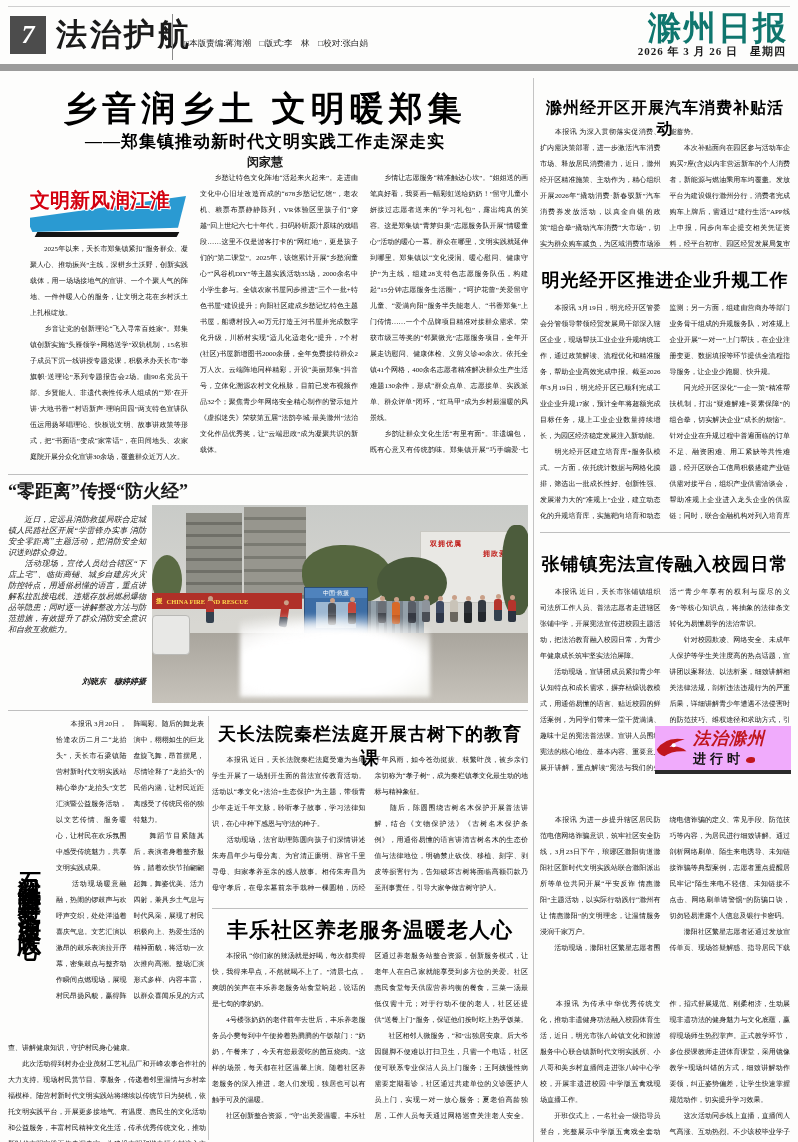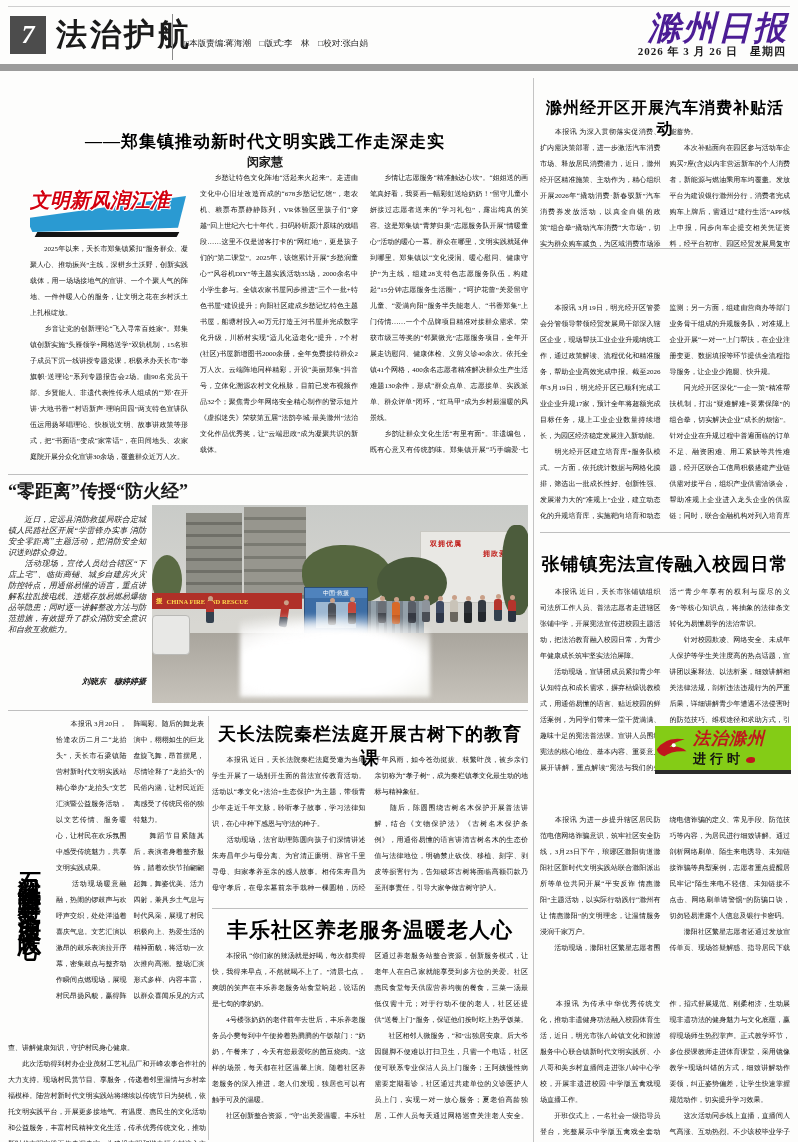--- a/index.html
+++ b/index.html
@@ -7,40 +7,40 @@
         font-family:"Liberation Serif","DejaVu Serif",serif;color:#1a1a1a;}
   .rule-h{position:absolute;background:#bfbfbf;height:1px;}
   .rule-v{position:absolute;background:#c4c4c4;width:1px;}
   
   .topline{position:absolute;left:8px;right:8px;top:6px;height:1px;background:#cfcfcf;}
   .pagenum{position:absolute;left:10px;top:16px;width:36px;height:38px;background:#4c4c4c;color:#fff;
            display:flex;align-items:center;justify-content:center;font-size:26px;font-style:italic;font-weight:bold;}
   .section{position:absolute;left:56px;top:14px;font-size:31px;font-weight:900;letter-spacing:3px;font-family:"Liberation Serif",serif;}
   .hdr-div{position:absolute;left:172px;top:14px;width:1px;height:46px;background:#8a8a8a;}
   .editors{position:absolute;left:184px;top:38px;font-size:8.5px;color:#222;font-family:"Liberation Sans",sans-serif;}
-  .masthead{position:absolute;right:10px;top:6px;font-size:33px;font-weight:900;font-style:italic;color:#4c1d95;
+  .masthead{position:absolute;right:10px;top:6px;font-size:33px;font-weight:900;color:#0f766e;
             letter-spacing:2px;font-family:"Liberation Serif",serif;white-space:nowrap;}
   .dateline{position:absolute;right:12px;top:44px;font-size:11px;font-weight:bold;letter-spacing:1px;}
   .hdr-bar{position:absolute;left:0;right:0;top:64px;height:7px;background:#9b9b9b;}
   
   .body-txt{font-size:7px;line-height:16px;text-align:justify;white-space:pre-line;color:#111;
             font-family:"Liberation Serif",serif;}
   .cols2{column-count:2;column-gap:9px;column-fill:auto;overflow:hidden;}
   .cols3{column-count:3;column-gap:12px;column-fill:auto;overflow:hidden;}
   .art-head{font-weight:900;text-align:center;letter-spacing:1px;font-family:"Liberation Serif",serif;color:#000;}
   
   .lead-h1{position:absolute;left:30px;top:86px;width:470px;text-align:center;font-size:34px;font-weight:900;letter-spacing:5px;}
   .lead-h2{position:absolute;left:30px;top:130px;width:470px;text-align:center;font-size:17px;font-weight:900;letter-spacing:1px;}
   .lead-author{position:absolute;left:30px;top:154px;width:470px;text-align:center;font-size:12px;font-weight:bold;}
   .lead-body{position:absolute;left:30px;top:170px;width:498px;height:300px;}
   .label{width:150px;height:46px;position:relative;margin:2px 0 7px;}
   .label .swoosh{position:absolute;left:-4px;right:-6px;top:8px;bottom:2px;background:#2a9ad2;
                  clip-path:polygon(0 62%,100% 0,95% 88%,4% 100%);}
   .label .bar{position:absolute;left:6px;bottom:-3px;width:142px;height:5px;background:#141414;transform:skewX(-28deg);}
-  .label .txt{position:absolute;left:0;top:4px;font-size:20px;font-weight:900;font-style:italic;color:#d3000f;white-space:nowrap;
+  .label .txt{position:absolute;left:0;top:4px;font-size:20px;font-weight:900;color:#d3000f;white-space:nowrap;
               text-shadow:1px 0 #fff,-1px 0 #fff,0 1px #fff,0 -1px #fff,1px 1px #fff,-1px -1px #fff;}
   
   .fire-h{position:absolute;left:8px;top:479px;width:215px;font-size:18px;font-weight:900;letter-spacing:0;}
   .fire-cap{position:absolute;left:8px;top:514px;width:138px;height:172px;font-size:8px;line-height:11px;
             font-style:italic;text-align:justify;white-space:pre-line;}
   .fire-credit{position:absolute;left:8px;top:676px;width:138px;text-align:right;font-size:8px;font-weight:bold;font-style:italic;}
   .photo{position:absolute;left:152px;top:505px;width:376px;height:198px;overflow:hidden;background:linear-gradient(#c9cbc8,#d8d7d2 60%);}
   .ph{position:absolute;}
   .person{position:absolute;width:8px;height:22px;border-radius:3px 3px 2px 2px;}
   .person::before{content:"";position:absolute;top:-5px;left:1.5px;width:5px;height:5px;border-radius:50%;background:#c9a088;}
@@ -62,21 +62,21 @@
   .auto-b{top:114px;height:128px;}
   .mg-h{top:258px;font-size:18px;}
   .mg-b{top:290px;height:234px;}
   .zp-h{top:542px;font-size:18px;}
   .zp-b{top:574px;height:192px;}
   .cy-h{top:774px;font-size:17px;}
   .cy-b{top:802px;height:144px;}
   .zbl-h{top:962px;font-size:14px;}
   .zbl-b{top:986px;height:152px;}
   
-  .juslogo{position:absolute;left:655px;top:726px;width:136px;height:42px;background:#84cc16;display:flex;align-items:center;gap:4px;
+  .juslogo{position:absolute;left:655px;top:726px;width:136px;height:42px;background:#f0abfc;display:flex;align-items:center;gap:4px;
            border-bottom:4px solid #2b2b2b;padding-bottom:2px;}
   .jl-txt1{font-size:17px;font-weight:900;font-style:italic;color:#c0161d;letter-spacing:1px;white-space:nowrap;}
   .jl-txt2{font-size:13px;font-weight:900;color:#111;letter-spacing:4px;white-space:nowrap;}
   .jl-dove{display:inline-block;width:9px;height:6px;background:#c0161d;border-radius:60% 40% 50% 50%;margin-left:2px;}
 </style>
 </head>
 <body>
 
 <div class="page">
 
@@ -90,20 +90,21 @@
   <div class="hdr-bar"></div>
 
   <div class="rule-v" style="left:533px;top:78px;height:1064px;"></div>
   <div class="rule-h" style="left:8px;top:474px;width:520px;"></div>
   <div class="rule-h" style="left:8px;top:710px;width:520px;"></div>
   <div class="rule-v" style="left:208px;top:716px;height:424px;"></div>
   <div class="rule-h" style="left:212px;top:908px;width:316px;"></div>
   <div class="rule-h" style="left:540px;top:248px;width:250px;"></div>
   <div class="rule-h" style="left:540px;top:532px;width:250px;"></div>
 
+  <div class="lead-h1 art-head">乡音润乡土 文明暖郑集</div>
   <div class="lead-h2 art-head">——郑集镇推动新时代文明实践工作走深走实</div>
   <div class="lead-author">闵家慧</div>
   <div class="lead-body cols3 body-txt">
     <div class="label">
       <div class="swoosh"></div>
       <div class="bar"></div>
       <div class="txt">文明新风润江淮</div>
     </div><span>　　2025年以来，天长市郑集镇紧扣“服务群众、凝聚人心、推动振兴”主线，深耕乡土沃野，创新实践载体，用一场场接地气的宣讲、一个个聚人气的阵地、一件件暖人心的服务，让文明之花在乡村沃土上扎根绽放。
 　　乡音让党的创新理论“飞入寻常百姓家”。郑集镇创新实施“头雁领学+网格送学”双轨机制，15名班子成员下沉一线讲授专题党课，积极承办天长市“举旗帜·送理论”系列专题报告会2场。由90名党员干部、乡贤能人、非遗代表性传承人组成的“‘郑’在开讲·大地书香”“村语新声·理响田园”两支特色宣讲队伍运用扬琴唱理论、快板说文明、故事讲政策等形式，把“书面语”变成“家常话”，在田间地头、农家庭院开展分众化宣讲30余场，覆盖群众近万人次。
 　　乡愁让特色文化阵地“活起来火起来”。走进由文化中心旧址改造而成的“678乡愁记忆馆”，老农机、粮票布票静静陈列，VR体验区里孩子们“穿越”回上世纪六七十年代，扫码聆听原汁原味的戏唱段……这里不仅是游客打卡的“网红地”，更是孩子们的“第二课堂”。2025年，该馆累计开展“乡愁润童心”“风谷机DIY”等主题实践活动35场，2000余名中小学生参与。全镇农家书屋同步推进“三个一批+特色书屋”建设提升；向阳社区建成乡愁记忆特色主题书屋，船塘村投入40万元打造王河书屋并完成数字化升级，川桥村实现“适儿化适老化”提升，7个村(社区)书屋新增图书2000余册，全年免费接待群众2万人次。云端阵地同样精彩，开设“美丽郑集”抖音号，立体化溯源农村文化根脉，目前已发布视频作品32个；聚焦青少年网络安全精心制作的警示短片《虚拟迷失》荣获第五届“法韵亭城·最美滁州”法治文化作品优秀奖，让“云端思政”成为凝聚共识的新载体。
@@ -199,20 +200,21 @@
 　　社区有力规划打造，“让”出银龄活动场。早在装修规划时，社区党委就特地把活动空间让了出来，将更大空间改造为活动室、阅览角，让这里成为“十五分钟养老服务圈”的一部分。社区不定期安排慢性病义诊，老人们遛个弯就能到，不出小区便可咨询健康问题、参加老年大学的兴趣小班，真正实现了“养老不离家，服务在身边”。
 　　“滁州有让，丰和乐治的愿景，就是既尊重老年人原地养老的情感需求，又通过细微的专业化服务弥补家庭照料的不足。”丰乐社区党委负责人站在养老服务站门口说道。
 　　居民的这个“家”，既缓解了现代子女的照料压力，又排解了老人的孤独无助，重塑了“远亲不如近邻”的社区温情。当老龄化成为社会常态，丰乐社区这种接地气、暖人心的养老模式，正为我们勾勒出“老有所养、老有所乐”的生动图景。(刘曾芳)</div>
 
   <div class="r auto-h art-head">滁州经开区开展汽车消费补贴活动</div>
   <div class="r auto-b cols2 body-txt">　　本报讯 为深入贯彻落实促消费、扩内需决策部署，进一步激活汽车消费市场、释放居民消费潜力，近日，滁州经开区精准施策、主动作为，精心组织开展2026年“撬动消费·新春驭新”汽车消费券发放活动，以真金白银的政策“组合拳”撬动汽车消费“大市场”，切实为群众购车减负，为区域消费市场添能蓄势。
 　　本次补贴面向在园区参与活动车企购买7座(含)以内非营运新车的个人消费者，新能源与燃油乘用车均覆盖。发放平台为建设银行滁州分行，消费者完成购车上牌后，需通过“建行生活”APP线上申报，同步向车企提交相关凭证资料，经平台初审、园区经贸发展局复审后，补贴款直接拨付至个人银行账户。
 　　活动明确多项申报要求，消费者一车仅享一次补贴，申报材料需在活动期内完成提交，车企需叠加自主优惠，不得因政府补贴涨价，同时严禁虚假申报、骗取补贴行为。
 　　此次消费补贴政策落地，不仅有效提振汽车市场信心，更带动金融保险、维修养护等关联行业升温，为区域消费市场注入强劲动能。滁州经开区将持续聚焦消费促进，聚力稳定传统消费、培育新型消费、提振大宗消费，引导车企叠加优惠，推动区域消费市场活力持续提升。(李晓笙　李　报)</div>
 
+  <div class="r mg-h art-head">明光经开区推进企业升规工作</div>
   <div class="r mg-b cols2 body-txt">　　本报讯 3月19日，明光经开区管委会分管领导带领经贸发展局干部深入辖区企业，现场帮扶工业企业升规纳统工作，通过政策解读、流程优化和精准服务，帮助企业高效完成申报。截至2026年3月19日，明光经开区已顺利完成工业企业升规17家，预计全年将超额完成目标任务，规上工业企业数量持续增长，为园区经济稳定发展注入新动能。
 　　明光经开区建立培育库+服务队模式。一方面，依托统计数据与网格化摸排，筛选出一批成长性好、创新性强、发展潜力大的“准规上”企业，建立动态化的升规培育库，实施靶向培育和动态监测；另一方面，组建由营商办等部门业务骨干组成的升规服务队，对准规上企业开展“一对一”上门帮扶，在企业注册变更、数据填报等环节提供全流程指导服务，让企业少跑腿、快升规。
 　　同光经开区深化“一企一策”精准帮扶机制，打出“疑难解难+要素保障”的组合拳，切实解决企业“成长的烦恼”。针对企业在升规过程中普遍面临的订单不足、融资困难、用工紧缺等共性难题，经开区联合工信局积极搭建产业链供需对接平台，组织产业供需洽谈会，帮助准规上企业进入龙头企业的供应链；同时，联合金融机构对列入培育库的企业给予贷款优惠政策和绿色审批通道，缓解企业扩大生产中的资金压力。此外，通过校企合作实训基地，定向为培育企业输送技能人才，确保企业产能释放无后顾之忧。这样全程陪伴式的服务保障，不仅帮助企业顺利迈过“升规门槛”，更推动企业在规范管理中实现发展活力、助力园区工业经济高质量发展。(陈嘉兵　李可凡)</div>
 
   <div class="r zp-h art-head">张铺镇宪法宣传融入校园日常</div>
   <div class="r zp-b cols2 body-txt">　　本报讯 近日，天长市张铺镇组织司法所工作人员、普法志愿者走进辖区张铺中学，开展宪法宣传进校园主题活动，把法治教育融入校园日常，为青少年健康成长筑牢坚实法治屏障。
 　　活动现场，宣讲团成员紧扣青少年认知特点和成长需求，摒弃枯燥说教模式，用通俗易懂的语言、贴近校园的鲜活案例，为同学们带来一堂干货满满、趣味十足的宪法普法课。宣讲人员围绕宪法的核心地位、基本内容、重要意义展开讲解，重点解读“宪法与我们的生活”“青少年享有的权利与应尽的义务”等核心知识点，将抽象的法律条文转化为易懂易学的法治常识。
 　　针对校园欺凌、网络安全、未成年人保护等学生关注度高的热点话题，宣讲团以案释法、以法析案，细致讲解相关法律法规，剖析违法违规行为的严重后果，详细讲解青少年遭遇不法侵害时的防范技巧、维权途径和求助方式，引导学生认清法律底线、严守行为边界，自觉抵制不良诱惑，远离违法犯罪行为，引导同学们树立正确的法治观念。宣讲人员还精心设计了宪法知识快问快答和校园案例情景辨析环节，题目紧扣讲解核心知识点，既有“国家宪法日是每年的哪一天”“宪法保护未成年人的哪几项重要权利”等基础常识题，也有“遇到校园欺凌该如何依法维权”“面对网络不良信息要怎么做”等贴合校园生活的实操题。现场同学们踊跃参与、积极发言，在轻松的氛围中加深了对宪法知识的理解。
 　　张铺镇将常态化开展普法进校园、宪法主题班会等系列活动，推动宪法宣传教育走深走实、见行见效，为建设平安张铺、法治张铺凝聚强大法治合力。(王文鑫)</div>
 

